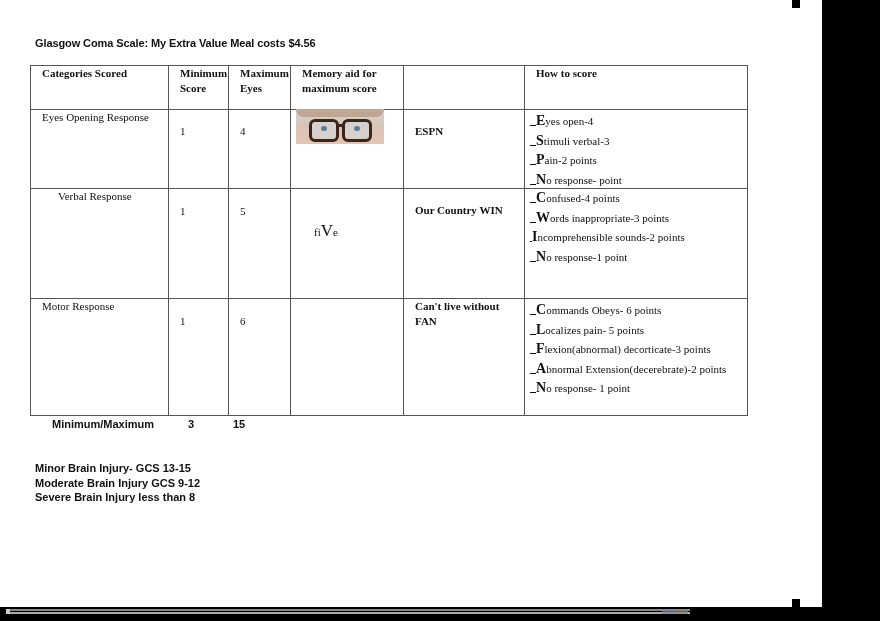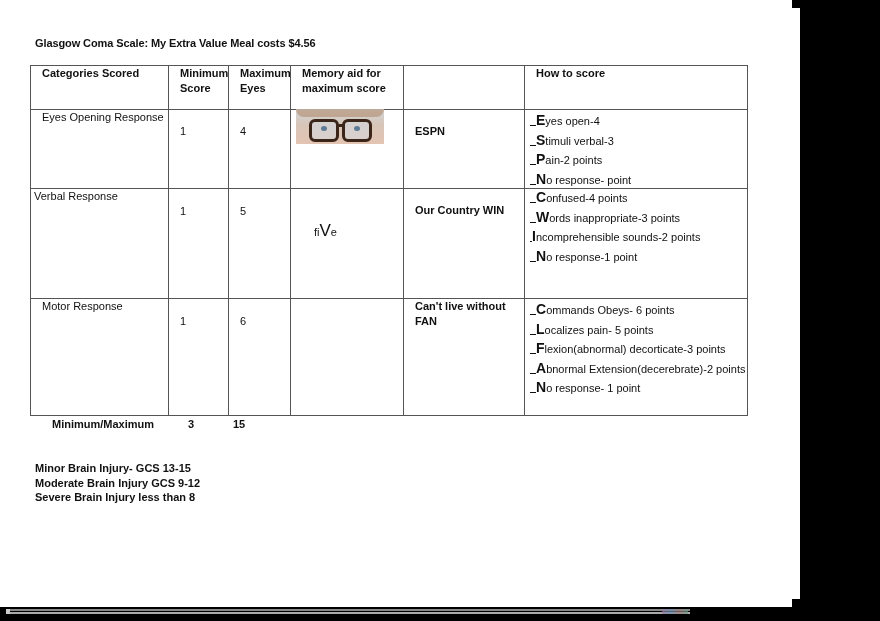--- a/index.html
+++ b/index.html
@@ -5,31 +5,32 @@
   html, body { margin: 0; padding: 0; }
   body {
     width: 880px; height: 621px; position: relative; overflow: hidden;
     background: #000000;
     font-family: "Liberation Sans", "DejaVu Sans", sans-serif;
     color: #111;
   }
   .page {
     position: absolute; left: 0; top: 0; width: 800px; height: 607px;
     background: #ffffff;
+    padding-left: 22px;
   }
   .page-notch-top { position: absolute; left: 792px; top: 0; width: 8px; height: 8px; background: #000; }
   .page-notch-bottom { position: absolute; left: 792px; top: 599px; width: 8px; height: 8px; background: #000; }
 
   .title {
     position: absolute; left: 35px; top: 37px;
     font-size: 11px; font-weight: bold; letter-spacing: -0.1px;
   }
 
   
-  .tbl { position: absolute; left: 30px; top: 65px; width: 718px; height: 351px; }
+  .tbl { position: absolute; left: 30px; top: 65px; width: 718px; height: 351px; font-family: Liberation Serif, serif; }
   .hline { position: absolute; height: 1px; background: #555; left: 0; width: 718px; }
   .vline { position: absolute; width: 1px; background: #555; top: 0; }
 
   .cell-text { position: absolute; font-size: 11px; line-height: 15px; }
   .bold { font-weight: bold; }
 
   .how-list { position: absolute; font-size: 11px; }
   .how-item { height: 19.5px; line-height: 19.5px; white-space: nowrap; }
   .how-item .ul { text-decoration: none; border-bottom: 1px solid #111; display: inline-block; width: 6px; height: 13px; vertical-align: -1px; }
   .how-item .ul.thin { width: 2px; }
@@ -105,21 +106,21 @@
         <div class="eye r"></div>
     </div>
     <div class="cell-text bold" style="left:385px;top:59px">ESPN</div>
     <div class="how-list" style="left:500px;top:46px">
       <div class="how-item"><span class="ul"></span><span class="big">E</span><span>yes open-4</span></div>
       <div class="how-item"><span class="ul"></span><span class="big">S</span><span>timuli verbal-3</span></div>
       <div class="how-item"><span class="ul"></span><span class="big">P</span><span>ain-2 points</span></div>
       <div class="how-item"><span class="ul"></span><span class="big">N</span><span>o response- point</span></div>
     </div>
 
-    <div class="cell-text" style="left:4px;top:124px">Verbal Response</div>
+    <div class="cell-text" style="left:28px;top:124px">Verbal Response</div>
     <div class="cell-text" style="left:150px;top:139px">1</div>
     <div class="cell-text" style="left:210px;top:139px">5</div>
     <div class="five"><span>fi</span><span class="bigv">V</span><span>e</span></div>
     <div class="cell-text bold" style="left:385px;top:138px">Our Country WIN</div>
     <div class="how-list" style="left:500px;top:123px">
       <div class="how-item"><span class="ul"></span><span class="big">C</span><span>onfused-4 points</span></div>
       <div class="how-item"><span class="ul"></span><span class="big">W</span><span>ords inappropriate-3 points</span></div>
       <div class="how-item"><span class="ul thin"></span><span class="big">I</span><span>ncomprehensible sounds-2 points</span></div>
       <div class="how-item"><span class="ul"></span><span class="big">N</span><span>o response-1 point</span></div>
     </div>

